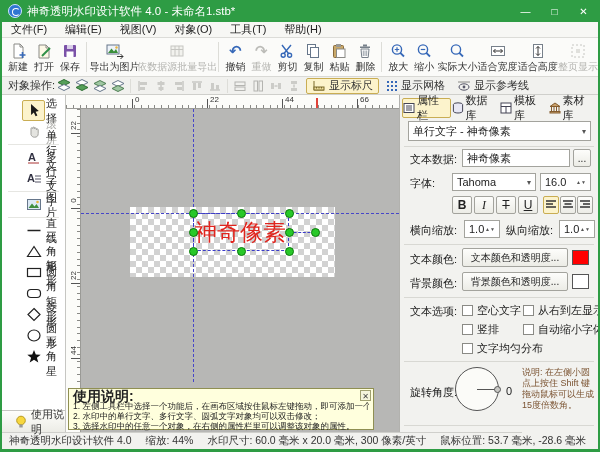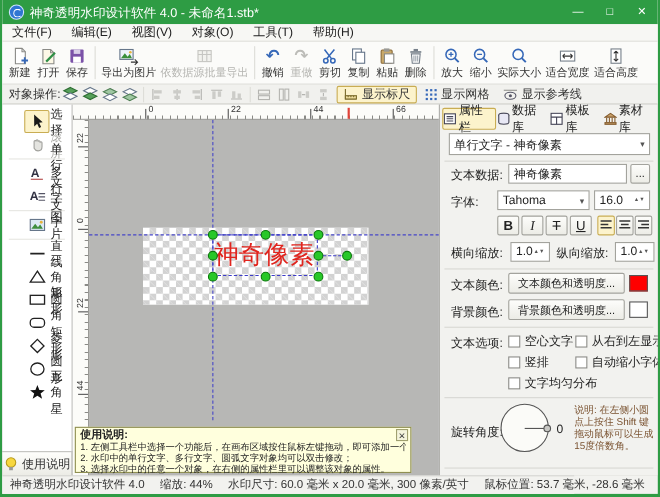--- a/index.html
+++ b/index.html
@@ -38,21 +38,21 @@
   
   .main { position:absolute; top:95px; left:0; width:596px; height:337px; background:#b7b7b5; }
 
   
   .sidebar { position:absolute; left:0; top:0; width:64px; height:315px; background:#fff; border-right:1px solid #c6c6c2; padding-top:5px; z-index:6; }
   .tool { display:flex; align-items:center; gap:4px; height:21px; margin:0 20px; padding-left:3px; font-size:11px; color:#222; border:1px solid transparent; border-radius:2px; }
   .tool.active { background:#fcf3cc; border-color:#c9ad53; }
   .tool.dis { color:#a9a9a5; }
   .tool .tic { width:16px; height:16px; display:flex; align-items:center; justify-content:center; flex:0 0 16px; }
   .tool-sep { height:1px; background:#e6e6e2; margin:2px 6px; }
-  .help-btn { position:absolute; left:0; top:315px; width:64px; height:22px; background:linear-gradient(#fefefb,#ecece6); border-top:1px solid #c6c6c2; border-right:1px solid #c6c6c2; display:flex; align-items:center; gap:2px; font-size:11px; color:#333; padding-left:0; z-index:7; }
+  .help-btn { position:absolute; left:0; top:315px; width:64px; height:22px; background:linear-gradient(#fefefb,#ecece6); border-top:1px solid #c6c6c2; border-right:1px solid #c6c6c2; display:flex; align-items:center; gap:2px; font-size:11px; color:#333; padding-left:11px; z-index:7; }
 
   
   .h-ruler { position:absolute; left:64px; top:0; width:333px; height:14px; background:#fcfcf9; border-bottom:1px solid #9a9a96;
     background-image:repeating-linear-gradient(90deg,#8a8a86 0 1px,transparent 1px 6.8px); background-size:100% 4px; background-position:0 10px; background-repeat:no-repeat; z-index:2; }
   .htick { position:absolute; bottom:0; width:1px; height:9px; background:#555; }
   .hlab { position:absolute; top:0; font-size:8px; color:#333; }
   .hmark { position:absolute; bottom:0; width:2px; height:10px; background:#e04338; }
   .v-ruler { position:absolute; left:64px; top:14px; width:15px; height:323px; background:#fcfcf9; border-right:1px solid #9a9a96;
     background-image:repeating-linear-gradient(180deg,#8a8a86 0 1px,transparent 1px 6.8px); background-size:4px 100%; background-position:11px 0; background-repeat:no-repeat; z-index:2; }
   .vtick { position:absolute; right:0; height:1px; width:9px; background:#555; }
@@ -66,21 +66,21 @@
   .v-guide { position:absolute; left:191px; top:14px; height:273px; width:0; border-left:1px dashed #4646c8; z-index:2; }
   .h-guide { position:absolute; left:79px; top:118px; width:318px; height:0; border-top:1px dashed #4646c8; z-index:2; }
   .sel-rect { position:absolute; left:191px; top:118px; width:96px; height:38px; border:1px dashed #3c3cc8; z-index:3; }
   .rot-link { position:absolute; left:287px; top:137px; width:26px; height:0; border-top:1px dashed #3c3cc8; z-index:3; }
   .wm-text { position:absolute; left:192px; top:121px; width:98px; height:32px; line-height:32px; font-size:23px; letter-spacing:0px;
              color:#e0251e; font-family:"DejaVu Serif","Liberation Serif",serif; white-space:nowrap; z-index:3; }
   .handle { position:absolute; width:9px; height:9px; border-radius:50%; background:#28c828; border:1px solid #0c7a0c; z-index:4; }
 
   
   .help-box { position:absolute; left:66px; top:293px; width:306px; height:42px; background:#ffffdd; border:1px solid #8f8f52; z-index:5; padding:2px 4px; }
-  .help-box .hb-title { font-size:10px; font-weight:bold; color:#222; line-height:10px; }
+  .help-box .hb-title { font-size:14px; font-weight:bold; color:#222; line-height:10px; }
   .help-box .hb-line { font-size:8.5px; color:#222; line-height:10px; white-space:nowrap; overflow:hidden; }
   .hb-close { position:absolute; right:2px; top:1px; width:11px; height:11px; font-size:8px; line-height:11px; text-align:center; color:#444; border:1px solid #a0a070; background:#f4f4dc; }
 
   
   .panel { position:absolute; left:397px; top:0; width:199px; height:337px; background:#f2f2ef; border-left:1px solid #b2b2ae; z-index:6; font-size:11px; color:#222; }
   .ptabs { position:absolute; top:3px; left:2px; right:2px; height:20px; display:flex; }
   .ptab { flex:1; display:flex; align-items:center; justify-content:center; gap:2px; font-size:11px; border:1px solid transparent; border-radius:2px; }
   .ptab.active { background:#fcf3cc; border-color:#c9ad53; }
   .psep { position:absolute; left:4px; right:4px; height:1px; background:#d8d8d3; }
   .plabel { position:absolute; font-size:11px; color:#222; white-space:nowrap; }
@@ -276,20 +276,29 @@
     </div>
     <div class="tb-btn">
       <span class="ic">
           <svg width="18" height="18">
             <rect x="4.5" y="2.5" width="9" height="13" fill="#fff" stroke="#77808a"></rect>
             <path d="M9 4.5v9M9 4.5l-2 2M9 4.5l2 2M9 13.5l-2-2M9 13.5l2-2" fill="none" stroke="#333"></path>
           </svg>
         </span>
       <span class="lb">适合高度</span>
     </div>
+    <div class="tb-btn dis">
+      <span class="ic">
+          <svg width="18" height="18">
+            <rect x="3" y="3" width="12" height="12" fill="none" stroke="#c6c6c2" stroke-dasharray="2 2"></rect>
+            <rect x="7" y="7" width="4" height="4" fill="#e0e0dc"></rect>
+          </svg>
+        </span>
+      <span class="lb">整页显示</span>
+    </div>
   </div>
 
   <div class="toolbar2">
     <span>对象操作:</span>
     <span class="ob-ic">
         <svg width="16" height="16">
           <path d="M8 1.5L14 4.5 8 7.5 2 4.5z" fill="#56a05a" stroke="#2e6e33"></path>
           <path d="M8 6.5L14 9.5 8 12.5 2 9.5z" fill="#fff" stroke="#66768a"></path>
         </svg>
       </span>

